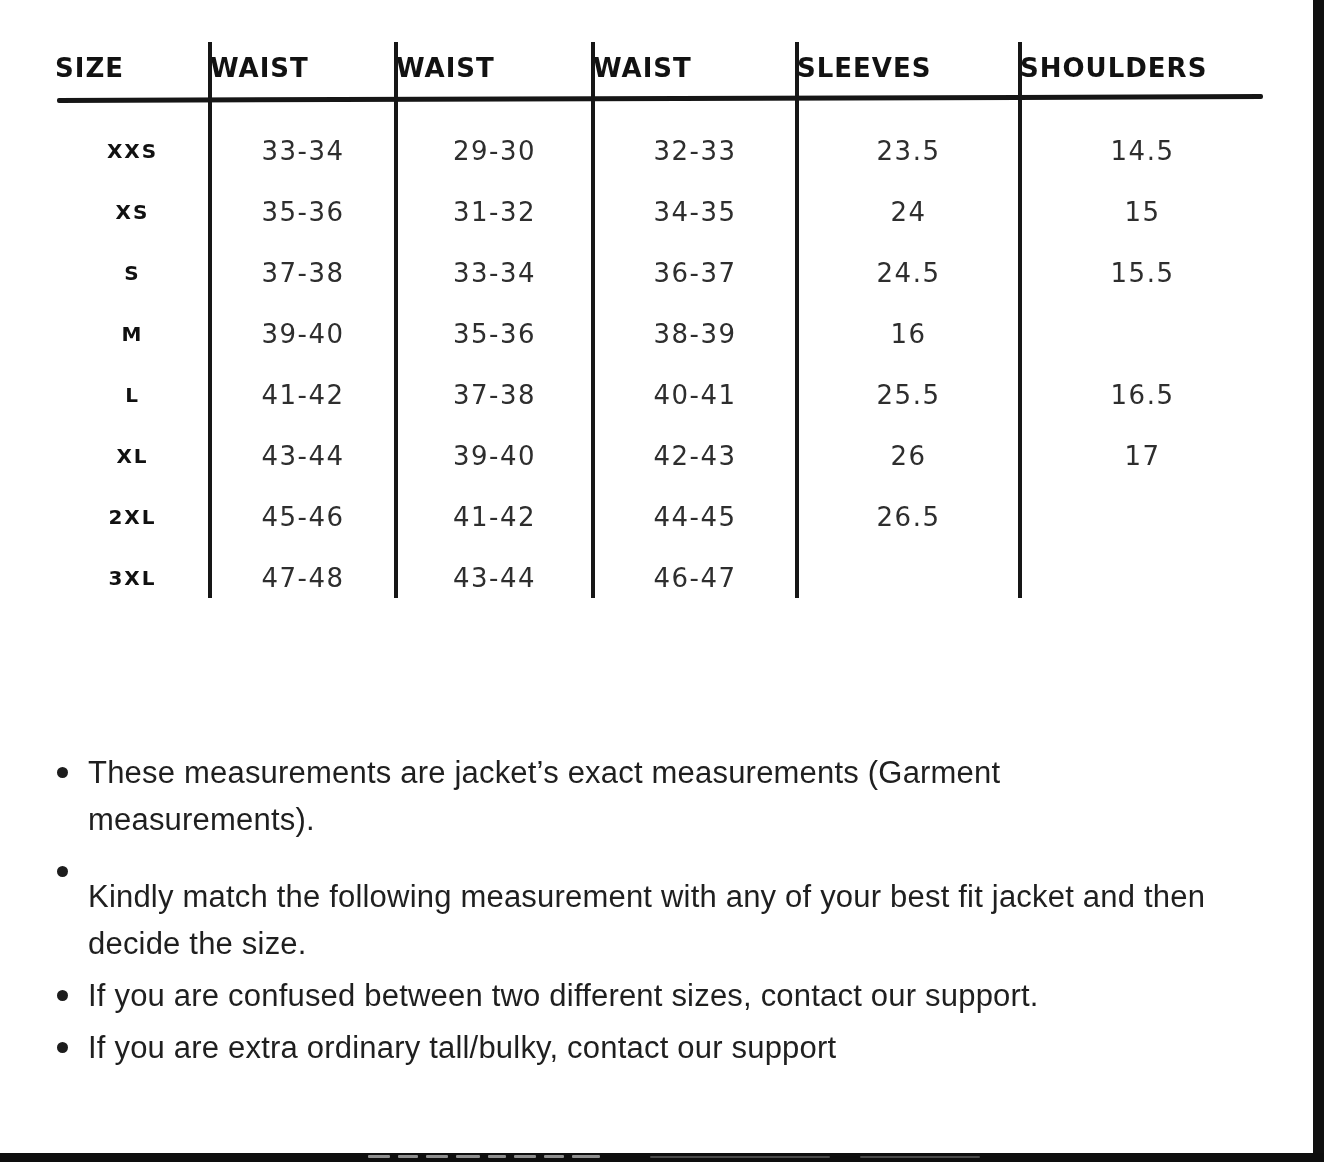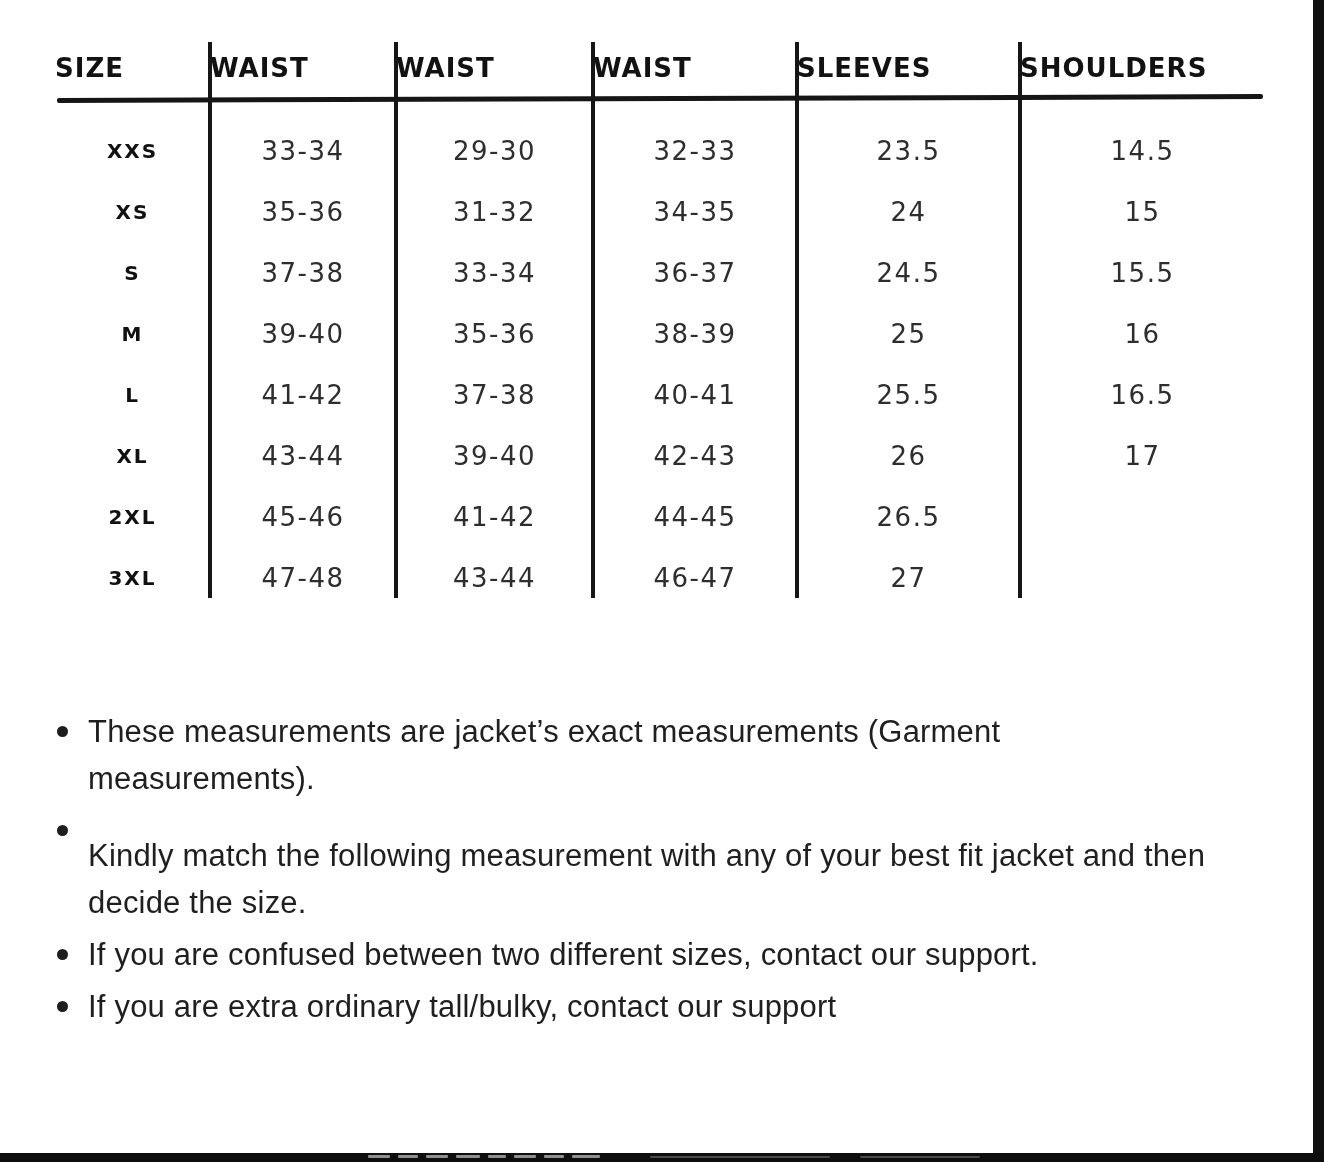--- a/index.html
+++ b/index.html
@@ -29,21 +29,21 @@
   .vline.v1{left:153px;} .vline.v2{left:339px;} .vline.v3{left:536px;}
   .vline.v4{left:740px;} .vline.v5{left:963px;}
   .rows{position:absolute; left:0; top:80px; width:1210px;}
   .data-row{height:61px;}
   .cell{
     text-align:center; font-family:"DejaVu Sans", sans-serif;
     font-size:26px; letter-spacing:1.5px; color:#2e2e2e; white-space:nowrap;
   }
   .cell.size-label{font-weight:bold; letter-spacing:2px; color:#111111; font-size:20px;}
   
-  .notes{position:absolute; left:55px; top:708px; width:1212px; list-style:none; margin:0; padding:0;}
+  .notes{position:absolute; left:55px; top:749px; width:1212px; list-style:none; margin:0; padding:0;}
   .note-item{display:flex; align-items:flex-start; margin:0 0 5px 0;}
   .bullet-dot{
     flex:0 0 auto; width:11px; height:11px; border-radius:50%;
     background:#1d1d1d; margin:18px 20px 0 2px;
   }
   .note-text{
     font-size:31px; line-height:47px; color:#1f1f1f; letter-spacing:0.2px;
   }
   .note-item:nth-child(1) .note-text{max-width:990px;}
   .note-item:nth-child(2) .note-text{max-width:1140px;margin-top:25px;}
@@ -96,21 +96,20 @@
           <div class="cell">33-34</div>
           <div class="cell">36-37</div>
           <div class="cell">24.5</div>
           <div class="cell">15.5</div>
         </div>
         <div class="data-row grid-row">
           <div class="cell size-label">M</div>
           <div class="cell">39-40</div>
           <div class="cell">35-36</div>
           <div class="cell">38-39</div>
-          <div class="cell">25</div>
           <div class="cell">16</div>
         </div>
         <div class="data-row grid-row">
           <div class="cell size-label">L</div>
           <div class="cell">41-42</div>
           <div class="cell">37-38</div>
           <div class="cell">40-41</div>
           <div class="cell">25.5</div>
           <div class="cell">16.5</div>
         </div>
@@ -127,21 +126,20 @@
           <div class="cell">45-46</div>
           <div class="cell">41-42</div>
           <div class="cell">44-45</div>
           <div class="cell">26.5</div>
         </div>
         <div class="data-row grid-row">
           <div class="cell size-label">3XL</div>
           <div class="cell">47-48</div>
           <div class="cell">43-44</div>
           <div class="cell">46-47</div>
-          <div class="cell">27</div>
         </div>
       </div>
   </div>
 
   <ul class="notes" id="notes">
       <li class="note-item">
         <span class="bullet-dot"></span>
         <span class="note-text">These measurements are jacket’s exact measurements (Garment measurements).</span>
       </li>
       <li class="note-item">

